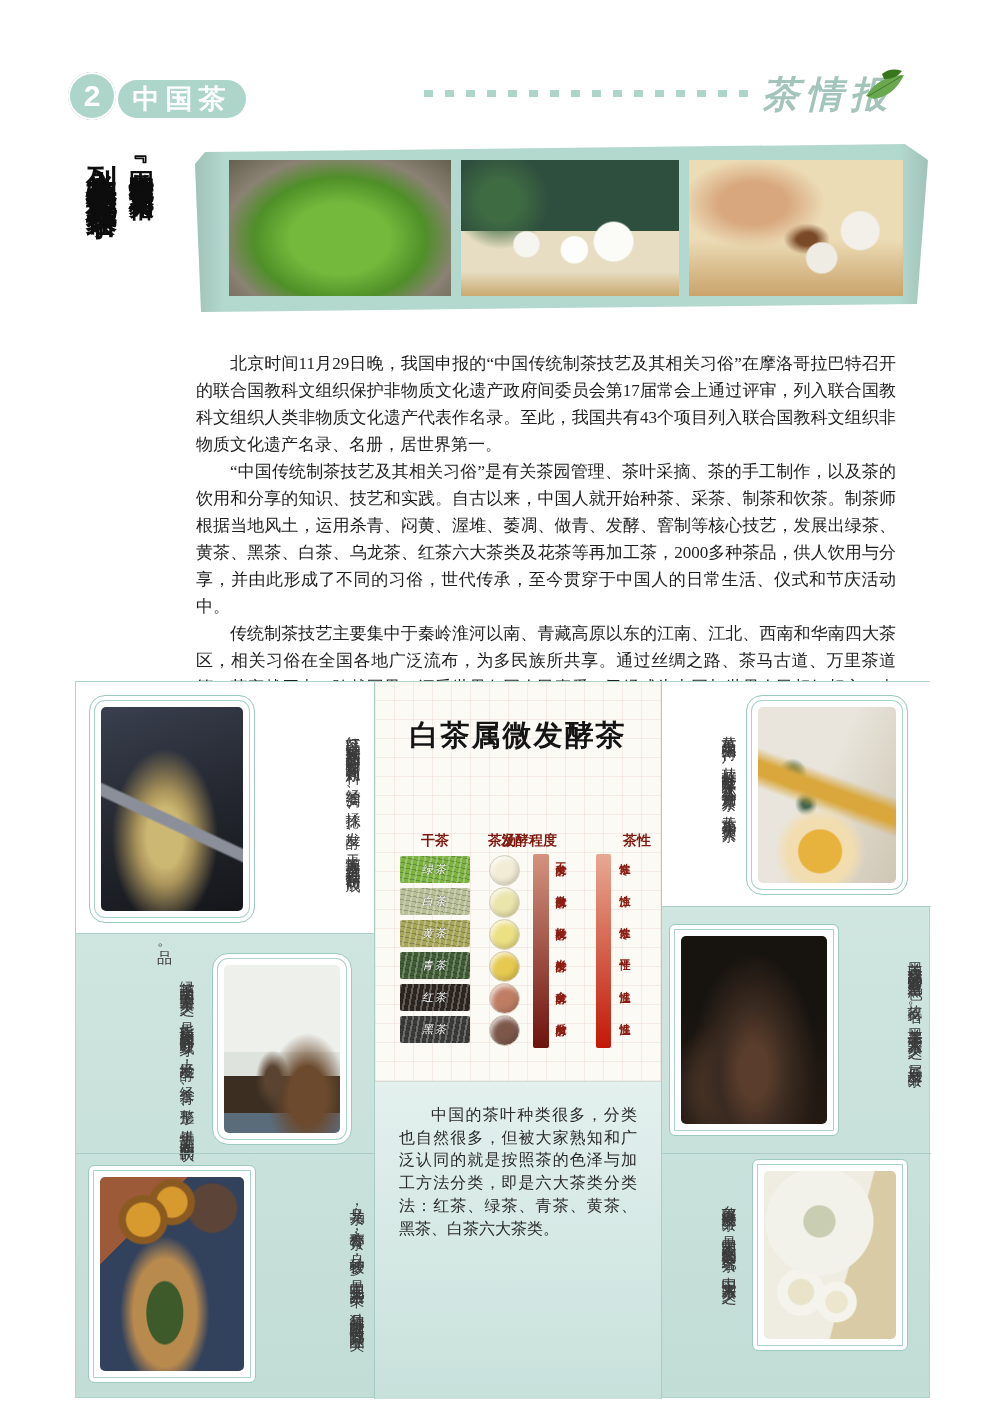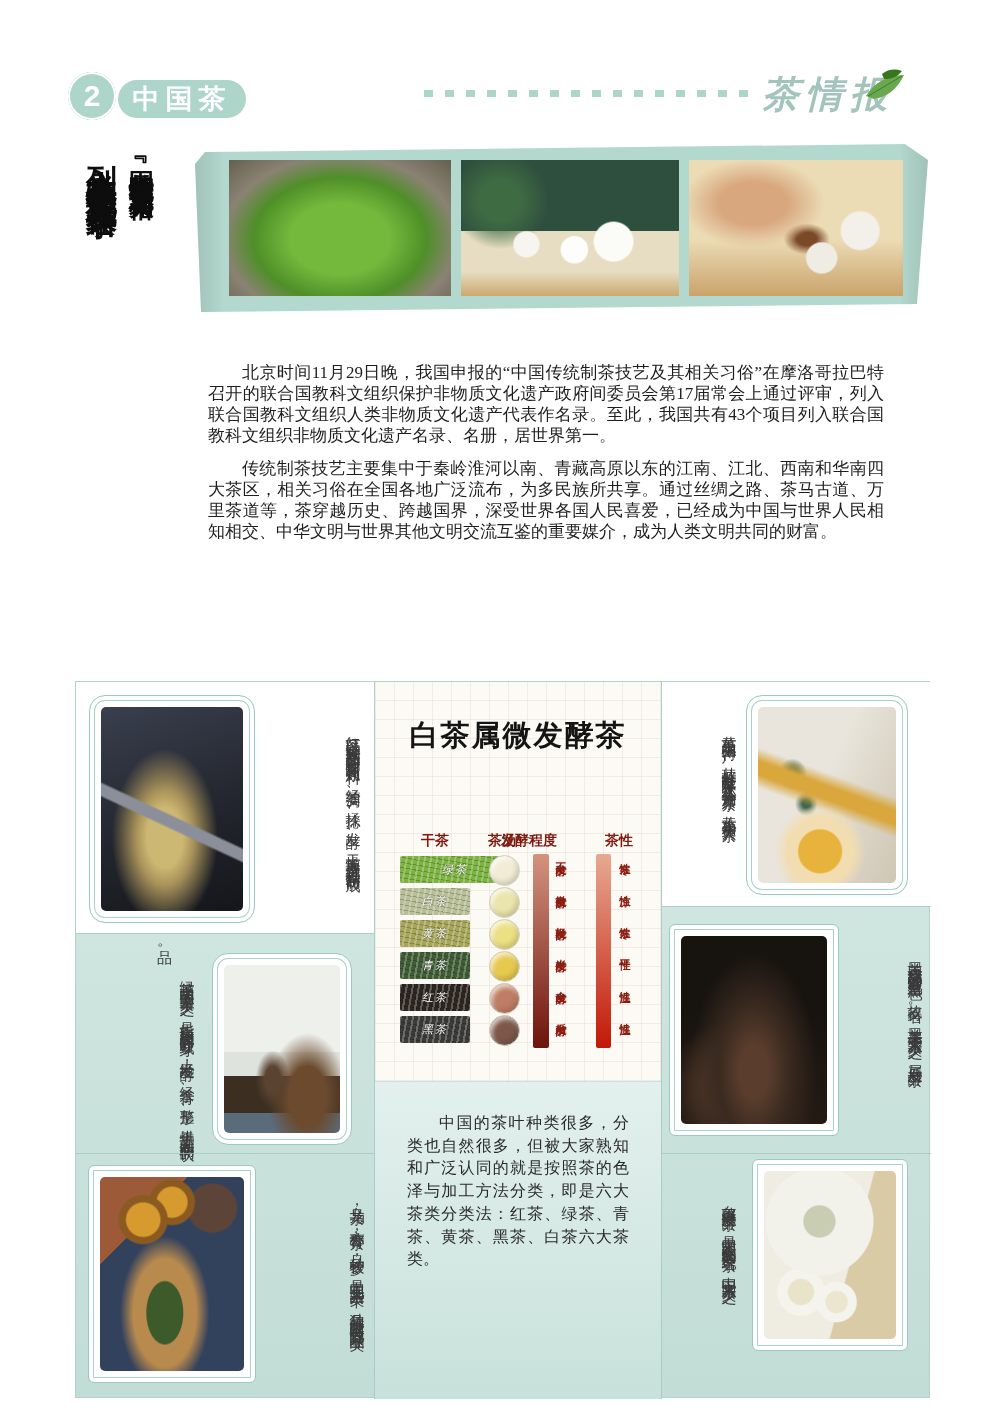--- a/index.html
+++ b/index.html
@@ -43,21 +43,21 @@
       linear-gradient(180deg,#2f4f3e 0 52%,#e7ddc2 52% 82%,#caa96f 100%);}
   .bp-hands{left:494px;width:214px;
     background:radial-gradient(circle at 80% 52%,#f3efe9 0 10%,transparent 11%),
       radial-gradient(circle at 62% 72%,#efece4 0 9%,transparent 10%),
       radial-gradient(ellipse at 30% 32%,#d8a77e 0 16%,transparent 34%),
       radial-gradient(ellipse at 55% 58%,#7a4a28 0 6%,transparent 14%),
       linear-gradient(180deg,#ecdcb6 0 58%,#caa36b 100%);}
 
   
   .article{left:196px;top:350px;width:700px;color:#1e1e1e;}
-  .article p{margin:12px;font-size:17px;line-height:21px;text-indent:2em;text-align:justify;}
+  .article p{margin:0;font-size:17px;line-height:27px;text-indent:2em;text-align:justify;}
 
   
   .grid{left:75px;top:681px;width:855px;height:717px;
     background:linear-gradient(180deg,#d6e9e4,#c2ddd6);border:1px solid #b2d4cc;box-sizing:border-box;}
   .cell{position:absolute;box-sizing:border-box;}
   .gline{position:absolute;background:#9fc7bd;opacity:.75;}
 
   .vtext{writing-mode:vertical-rl;font-size:15px;letter-spacing:2px;line-height:1.5;
     color:#3a3a3a;text-indent:2em;font-family:"Liberation Serif",serif;}
 
@@ -114,21 +114,21 @@
     color:#fff;font-size:11px;font-style:italic;letter-spacing:2px;text-shadow:0 0 2px rgba(0,0,0,.6);}
   .soup{position:absolute;left:114px;top:1px;width:29px;height:29px;border-radius:50%;
     border:1px solid #d6d0bd;
     box-shadow:inset -2px -3px 5px rgba(0,0,0,.16), inset 2px 3px 5px rgba(255,255,255,.75);}
   .vlabel{position:absolute;writing-mode:vertical-rl;font-size:11px;letter-spacing:1px;
     color:#8c1d12;font-family:"Liberation Sans",sans-serif;font-weight:bold;
     height:32px;display:flex;align-items:center;}
   .bar{position:absolute;top:172px;height:194px;border-radius:2px;}
   .midtext{left:299px;top:400px;width:286px;height:317px;
     background:linear-gradient(180deg,#e3f0ee,#c8e1db);box-sizing:border-box;padding:14px 16px;}
-  .midtext p{margin:16px;font-size:16px;line-height:1.42;text-indent:2em;color:#2a2a2a;text-align:justify;}
+  .midtext p{margin:8px;font-size:16px;line-height:1.42;text-indent:2em;color:#2a2a2a;text-align:justify;}
 </style>
 </head>
 <body>
 
 <div class="abs pagenum">
   <span>2</span>
 </div>
 <div class="abs sectionpill">
   <span>中国茶</span>
 </div>
@@ -144,20 +144,21 @@
 <div class="abs vhead vhead-sub">『中国传统制茶技艺及其相关习俗』</div>
 
 <div class="abs banner">
   <div class="bphoto bp-leaves"></div>
   <div class="bphoto bp-teaset"></div>
   <div class="bphoto bp-hands"></div>
 </div>
 
 <div class="abs article">
   <p>北京时间11月29日晚，我国申报的“中国传统制茶技艺及其相关习俗”在摩洛哥拉巴特召开的联合国教科文组织保护非物质文化遗产政府间委员会第17届常会上通过评审，列入联合国教科文组织人类非物质文化遗产代表作名录。至此，我国共有43个项目列入联合国教科文组织非物质文化遗产名录、名册，居世界第一。</p>
+  <p>“中国传统制茶技艺及其相关习俗”是有关茶园管理、茶叶采摘、茶的手工制作，以及茶的饮用和分享的知识、技艺和实践。自古以来，中国人就开始种茶、采茶、制茶和饮茶。制茶师根据当地风土，运用杀青、闷黄、渥堆、萎凋、做青、发酵、窨制等核心技艺，发展出绿茶、黄茶、黑茶、白茶、乌龙茶、红茶六大茶类及花茶等再加工茶，2000多种茶品，供人饮用与分享，并由此形成了不同的习俗，世代传承，至今贯穿于中国人的日常生活、仪式和节庆活动中。</p>
   <p>传统制茶技艺主要集中于秦岭淮河以南、青藏高原以东的江南、江北、西南和华南四大茶区，相关习俗在全国各地广泛流布，为多民族所共享。通过丝绸之路、茶马古道、万里茶道等，茶穿越历史、跨越国界，深受世界各国人民喜爱，已经成为中国与世界人民相知相交、中华文明与世界其他文明交流互鉴的重要媒介，成为人类文明共同的财富。</p>
 </div>
 
 <div class="abs grid">
 
   <div class="cell" style="left:0;top:0;width:298px;height:251px;background:#fff;">
     <div class="frame" style="left:13px;top:13px;width:164px;height:226px;">
       <div class="ph ph-hongcha"></div>
     </div>
     <div class="vtext" style="position:absolute;left:192px;top:12px;height:228px;width:96px;">红茶以适宜制作本品的茶树新芽叶为原料，经萎凋、揉捻、发酵、干燥等典型工艺过程精制而成。</div>
@@ -175,27 +176,27 @@
       <div class="ph ph-wulong"></div>
     </div>
     <div class="vtext" style="position:absolute;left:200px;top:12px;height:220px;width:92px;">乌龙茶，亦称青茶，品种较多，是中国几大茶类中，独具鲜明中国特色的茶叶品类。</div>
   </div>
 
   <div class="cell chartpanel">
     <div class="charttitle">白茶属微发酵茶</div>
     <div class="chead" style="left:34px;width:52px;">干茶</div>
     <div class="chead" style="left:101px;width:52px;">茶汤</div>
     <div class="chead" style="left:120px;width:68px;">发酵程度</div>
-    <div class="chead" style="left:218px;width:52px;">茶性</div>
+    <div class="chead" style="left:236px;width:52px;">茶性</div>
 
     <div class="bar" style="left: 158px; width: 16px; background-image: linear-gradient(rgb(212, 147, 127), rgb(109, 19, 12));"></div>
     <div class="bar" style="left: 221px; width: 15px; background-image: linear-gradient(rgb(231, 169, 146), rgb(194, 24, 7));"></div>
 
     <div class="crow" style="top:172px;">
-      <div class="leafthumb" style="background-color: rgb(124, 179, 65); padding-left: 40px;">
+      <div class="leafthumb" style="background-color: rgb(124, 179, 65);">
           <span>绿茶</span>
         </div>
       <div class="soup" style="background-color: rgb(242, 236, 214);"></div>
       <div class="vlabel" style="left:178px;">不发酵</div>
       <div class="vlabel" style="left:242px;">性寒</div>
     </div>
     <div class="crow" style="top:204px;text-decoration:underline;">
       <div class="leafthumb" style="background-color: rgb(184, 191, 151);">
           <span>白茶</span>
         </div>

